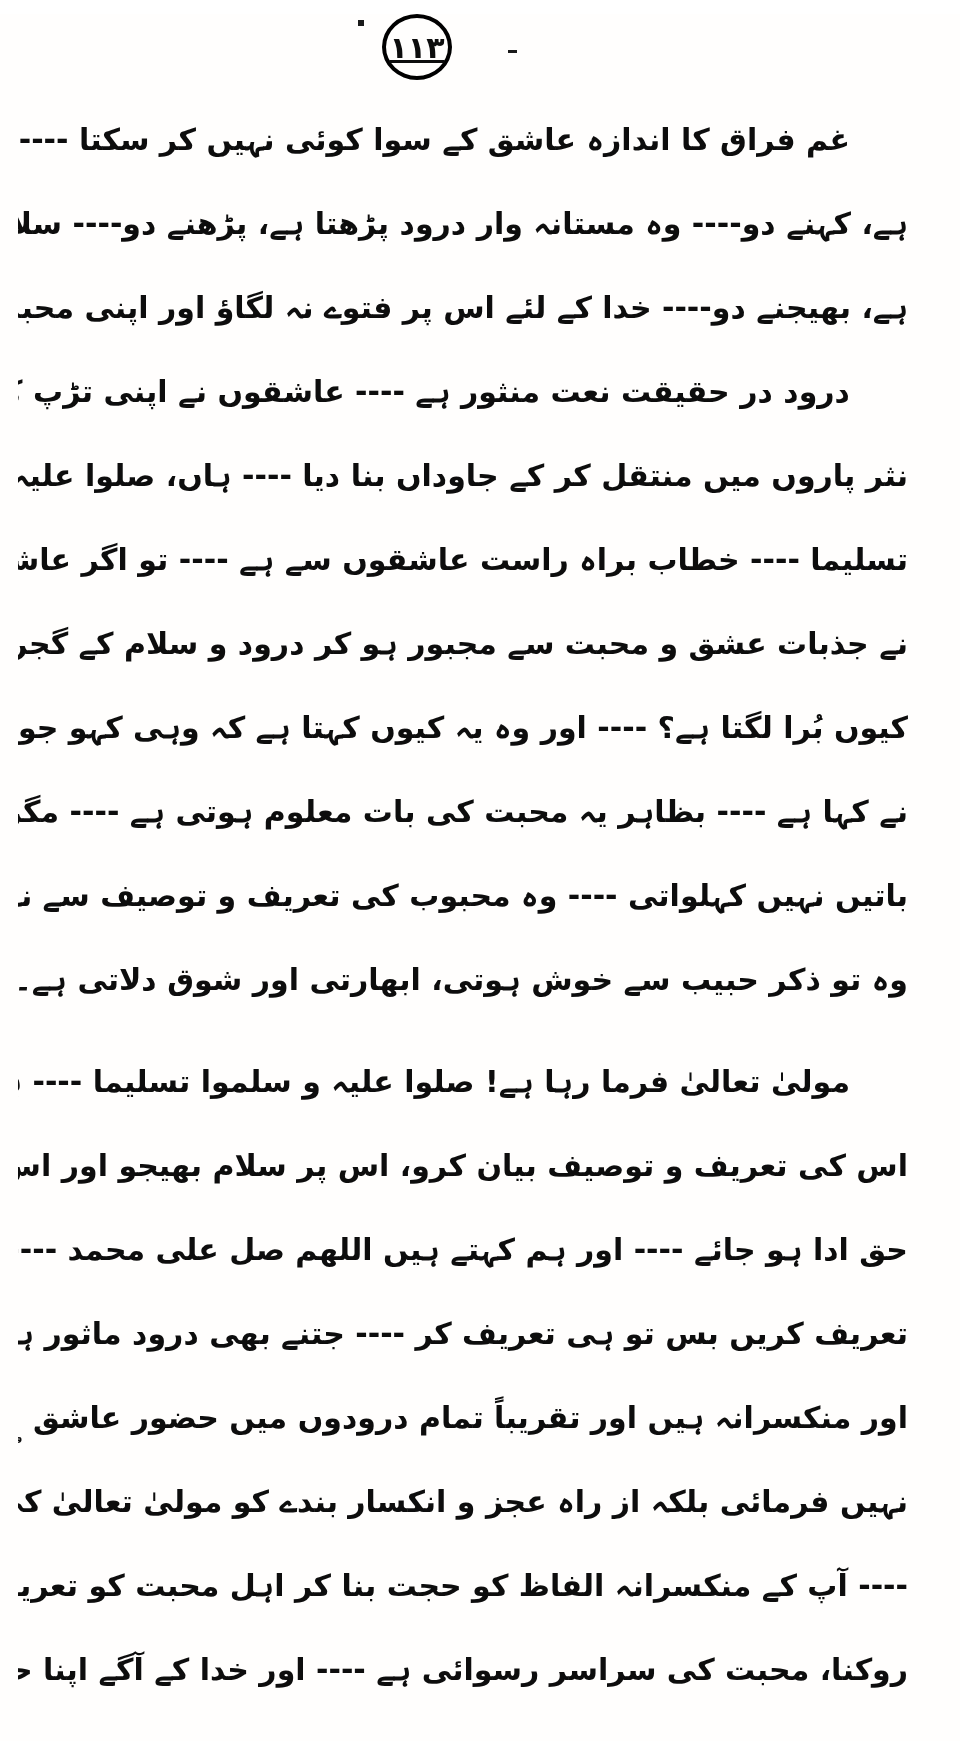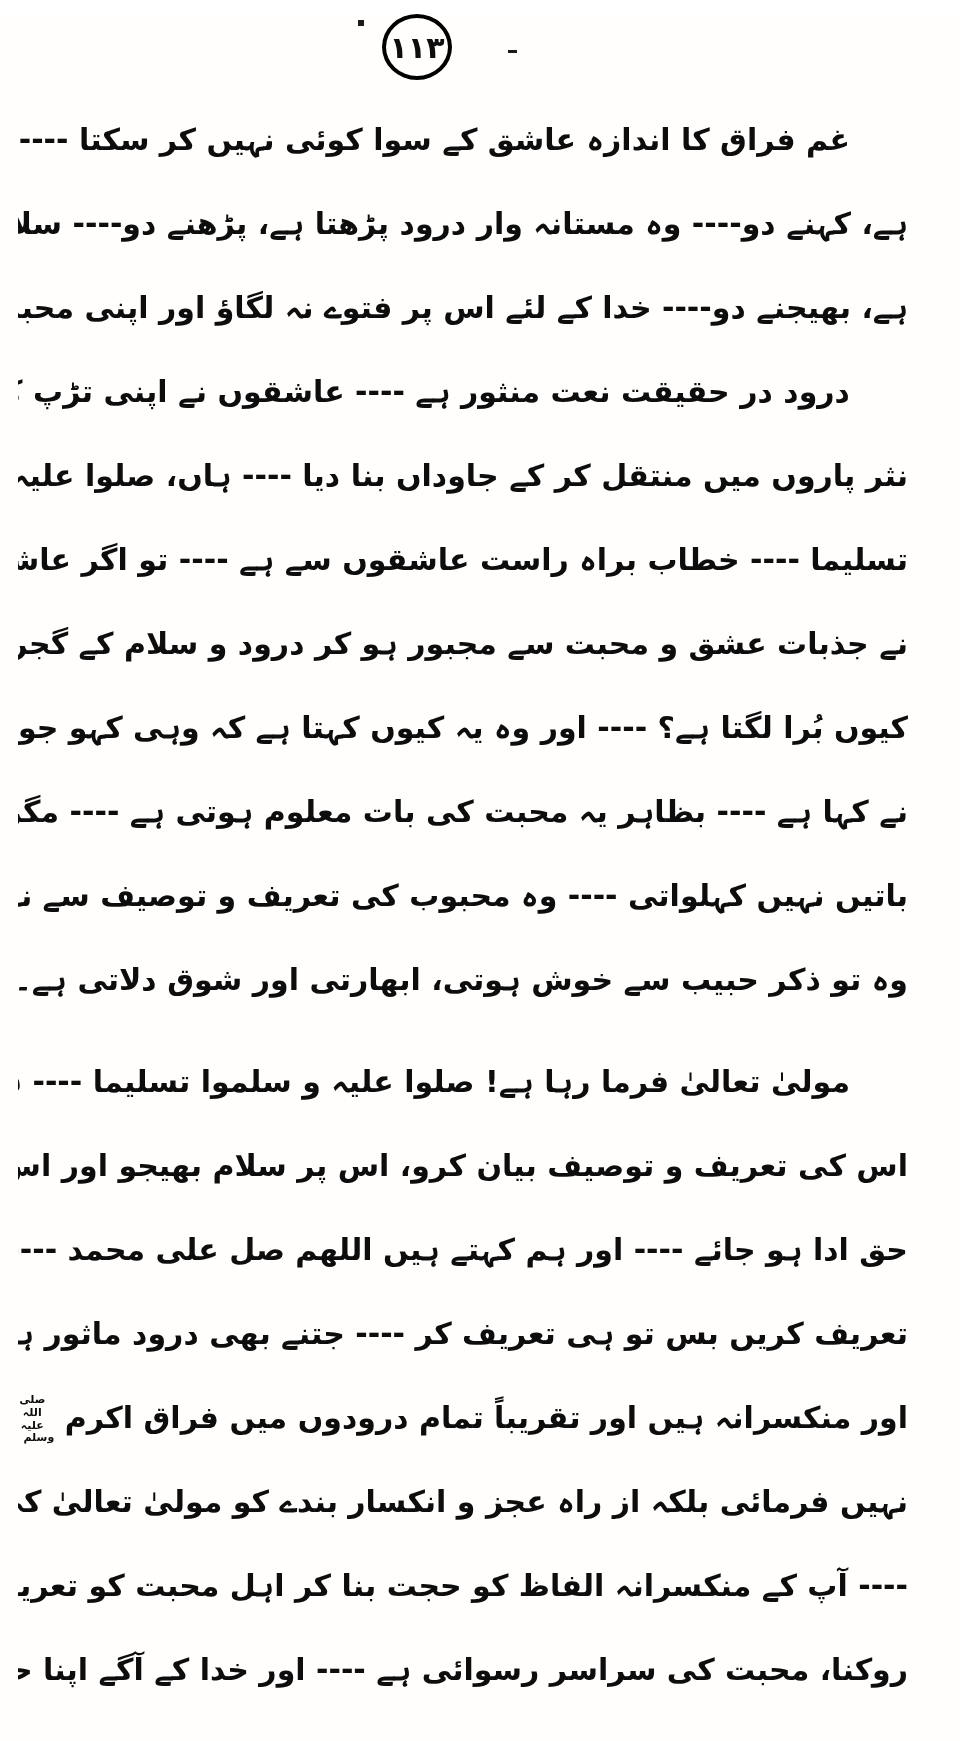--- a/index.html
+++ b/index.html
@@ -23,20 +23,21 @@
     height: 58px;
     margin: 14px 0 0 382px;
     border: 4px solid #000;
     border-radius: 50%;
     display: flex;
     align-items: center;
     justify-content: center;
     font-size: 30px;
     font-weight: 700;
     letter-spacing: 1px;
+    text-decoration: underline;
   }
   .speck {
     position: absolute;
     background: #1a1a1a;
   }
   .speck.s1 { left: 358px; top: 6px; width: 6px; height: 6px; }
   .speck.s2 { left: 508px; top: 36px; width: 9px; height: 3px; }
   .text-column {
     direction: rtl;
     unicode-bidi: embed;
@@ -96,21 +97,21 @@
       <span></span>
     </div>
     <div class="line">نے کہا ہے ---- بظاہر یہ محبت کی بات معلوم ہوتی ہے ---- مگر محبت ایسی</div>
     <div class="line">باتیں نہیں کہلواتی ---- وہ محبوب کی تعریف و توصیف سے نہیں روکتی ----</div>
     <div class="line">وہ تو ذکر حبیب سے خوش ہوتی، ابھارتی اور شوق دلاتی ہے۔ ----</div>
     <div class="line indent para-gap">مولیٰ تعالیٰ فرما رہا ہے! صلوا علیہ و سلموا تسلیما ---- ہاں</div>
     <div class="line">اس کی تعریف و توصیف بیان کرو، اس پر سلام بھیجو اور اس طرح بھیجو کہ بھیجنے کا</div>
     <div class="line">حق ادا ہو جائے ---- اور ہم کہتے ہیں اللھم صل علی محمد ---- اے اللہ ہم کیا</div>
     <div class="line">تعریف کریں بس تو ہی تعریف کر ---- جتنے بھی درود ماثور ہیں، سب مختصر</div>
     <div class="line">
-      <span>اور منکسرانہ ہیں اور تقریباً تمام درودوں میں فراق اکرم</span>
+      <span>اور منکسرانہ ہیں اور تقریباً تمام درودوں میں حضور عاشق</span>
       <span class="honorific">صلی اللہ علیہ وسلم</span>
       
     </div>
     <div class="line">نہیں فرمائی بلکہ از راہ عجز و انکسار بندے کو مولیٰ تعالیٰ کی طرف متوجہ کیا ہے</div>
     <div class="line">---- آپ کے منکسرانہ الفاظ کو حجت بنا کر اہل محبت کو تعریف و توصیف سے</div>
     <div class="line">روکنا، محبت کی سراسر رسوائی ہے ---- اور خدا کے آگے اپنا حکم چلانا ہے جو</div>
   </div>
 
 </div>
 

